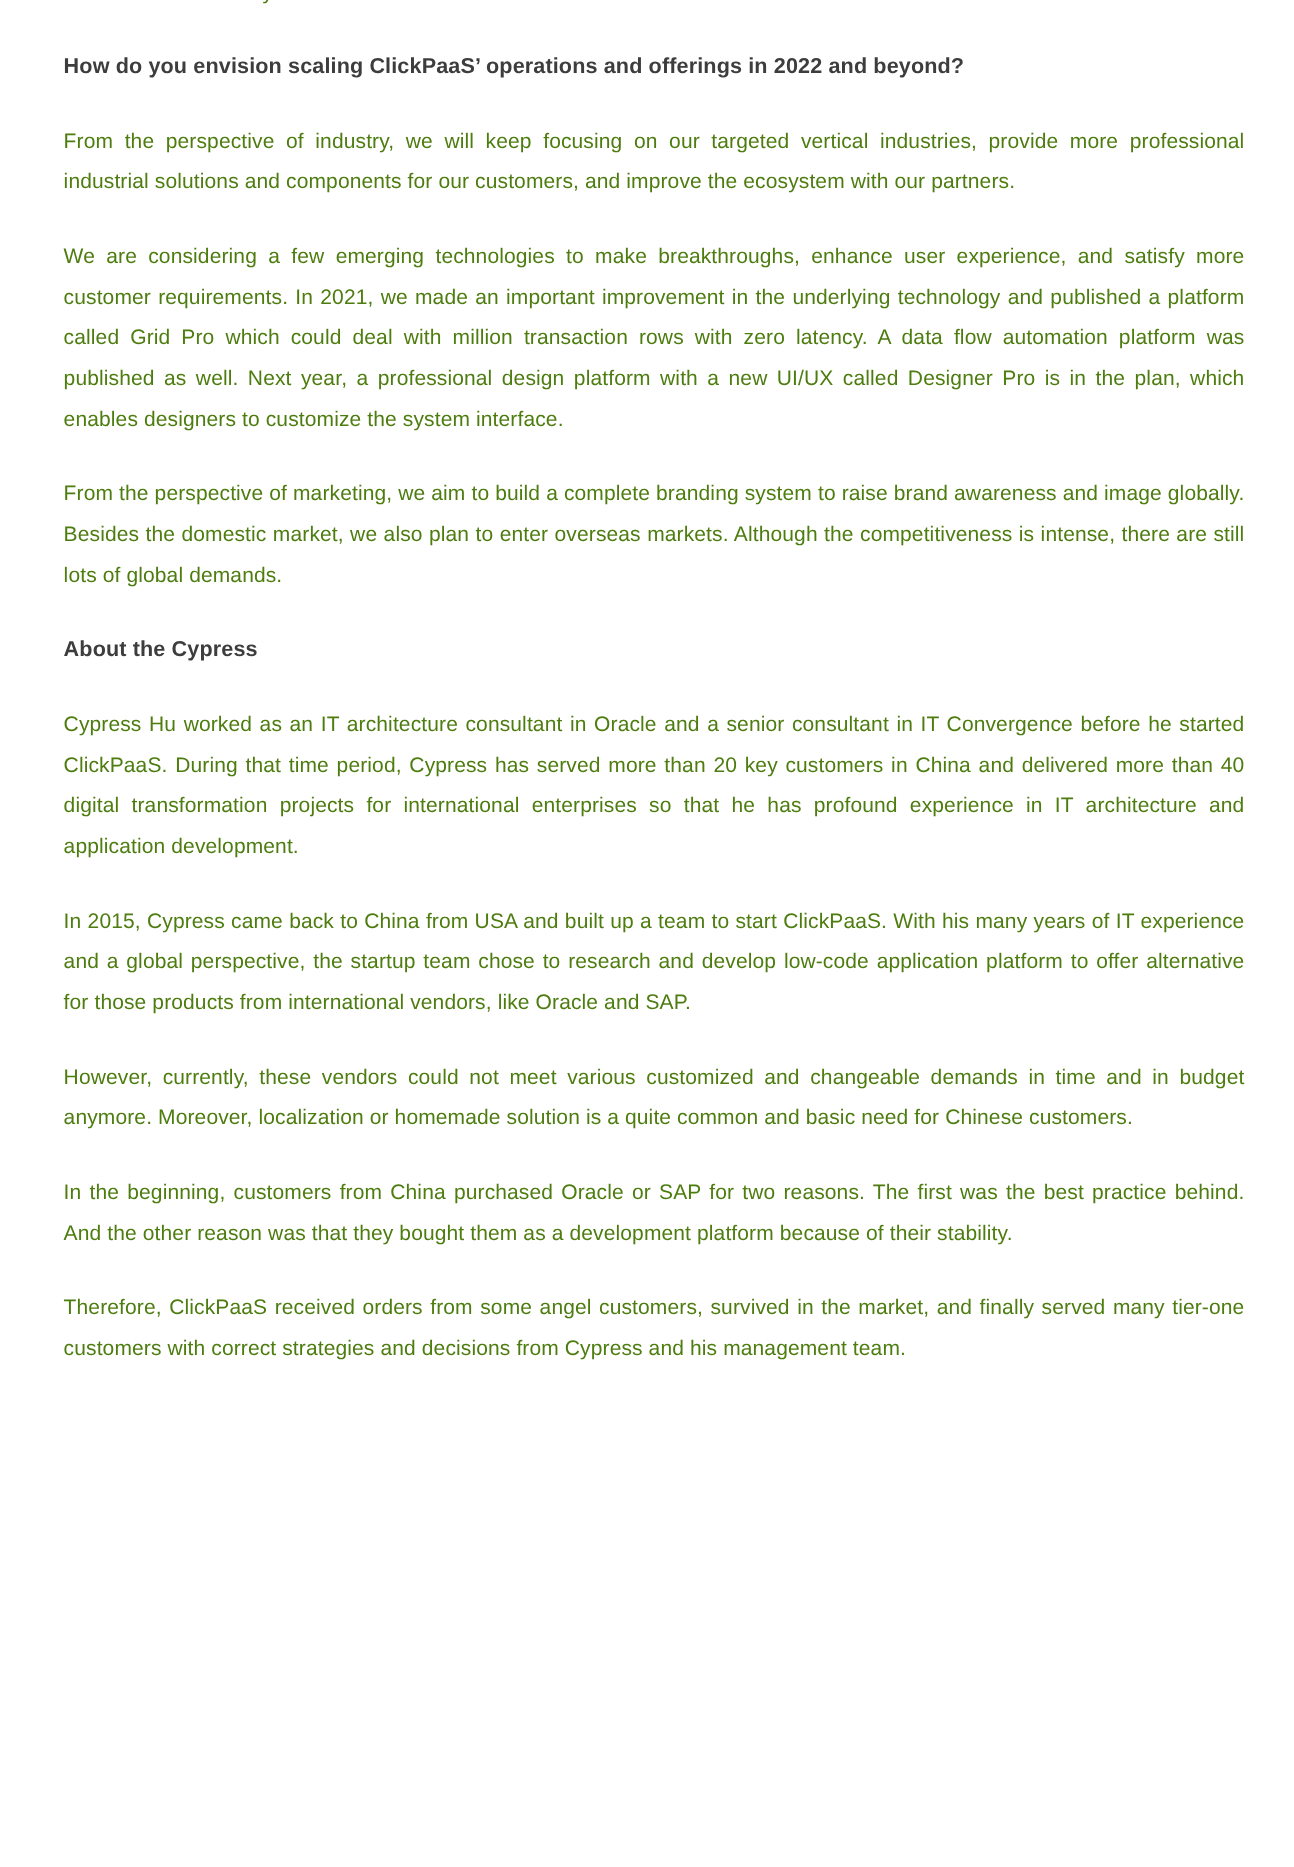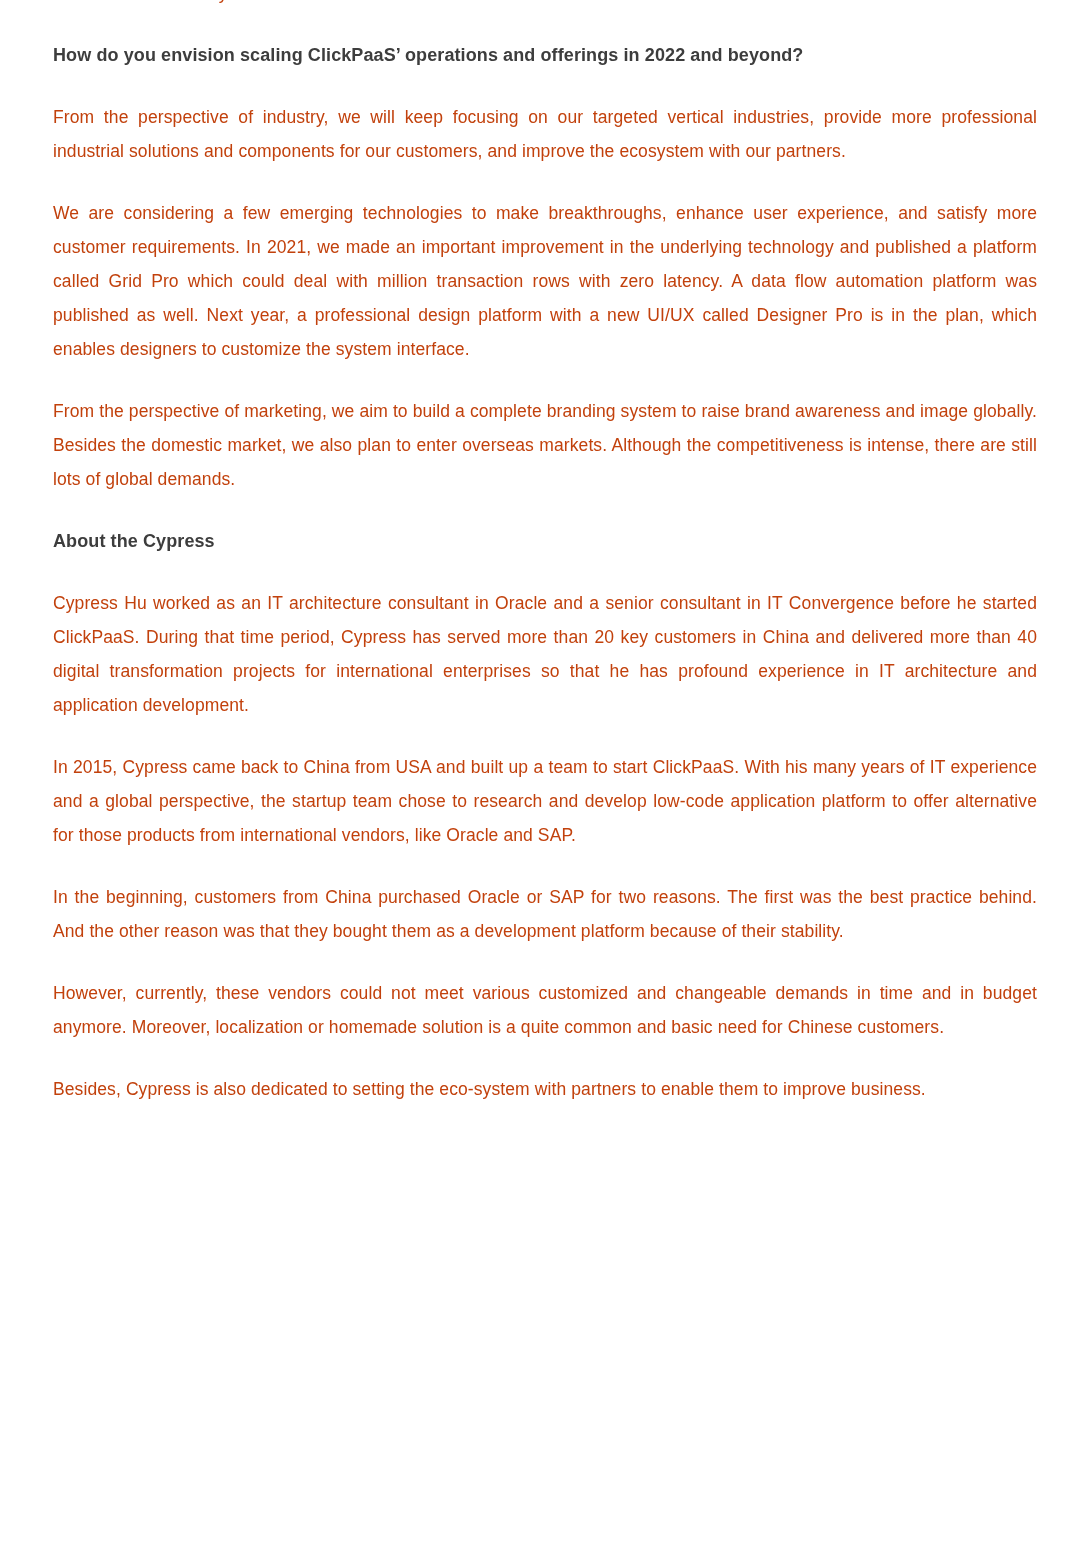--- a/index.html
+++ b/index.html
@@ -21,21 +21,21 @@
     overflow: hidden;
     background: #ffffff;
   }
   .article {
     margin-top: -24px;
   }
   .para {
     margin: 0 0 28px 0;
     font-size: 17.5px;
     line-height: 34px;
-    color: #c2410c;
+    color: #4d7c0f;
     text-align: justify;
     letter-spacing: 0.1px;
   }
   .para.partial {
     text-align: left;
   }
   .heading {
     margin: 0 0 28px 0;
     font-size: 18px;
     line-height: 34px;
@@ -61,21 +61,21 @@
     <p class="para">We are considering a few emerging technologies to make breakthroughs, enhance user experience, and satisfy more customer requirements. In 2021, we made an important improvement in the underlying technology and published a platform called Grid Pro which could deal with million transaction rows with zero latency. A data flow automation platform was published as well. Next year, a professional design platform with a new UI/UX called Designer Pro is in the plan, which enables designers to customize the system interface.</p>
 
     <p class="para">From the perspective of marketing, we aim to build a complete branding system to raise brand awareness and image globally. Besides the domestic market, we also plan to enter overseas markets. Although the competitiveness is intense, there are still lots of global demands.</p>
 
     <h2 class="heading">About the Cypress</h2>
 
     <p class="para">Cypress Hu worked as an IT architecture consultant in Oracle and a senior consultant in IT Convergence before he started ClickPaaS. During that time period, Cypress has served more than 20 key customers in China and delivered more than 40 digital transformation projects for international enterprises so that he has profound experience in IT architecture and application development.</p>
 
     <p class="para">In 2015, Cypress came back to China from USA and built up a team to start ClickPaaS. With his many years of IT experience and a global perspective, the startup team chose to research and develop low-code application platform to offer alternative for those products from international vendors, like Oracle and SAP.</p>
 
+    <p class="para">However, currently, these vendors could not meet various customized and changeable demands in time and in budget anymore. Moreover, localization or homemade solution is a quite common and basic need for Chinese customers.</p>
+
     <p class="para">In the beginning, customers from China purchased Oracle or SAP for two reasons. The first was the best practice behind. And the other reason was that they bought them as a development platform because of their stability.</p>
 
-    <p class="para">However, currently, these vendors could not meet various customized and changeable demands in time and in budget anymore. Moreover, localization or homemade solution is a quite common and basic need for Chinese customers.</p>
+    <p class="para">Therefore, ClickPaaS received orders from some angel customers, survived in the market, and finally served many tier-one customers with correct strategies and decisions from Cypress and his management team.</p>
 
-
-    <p class="para">Besides, Cypress is also dedicated to setting the eco-system with partners to enable them to improve business.</p>
 
   </article>
 </main>
 
 </body></html>

